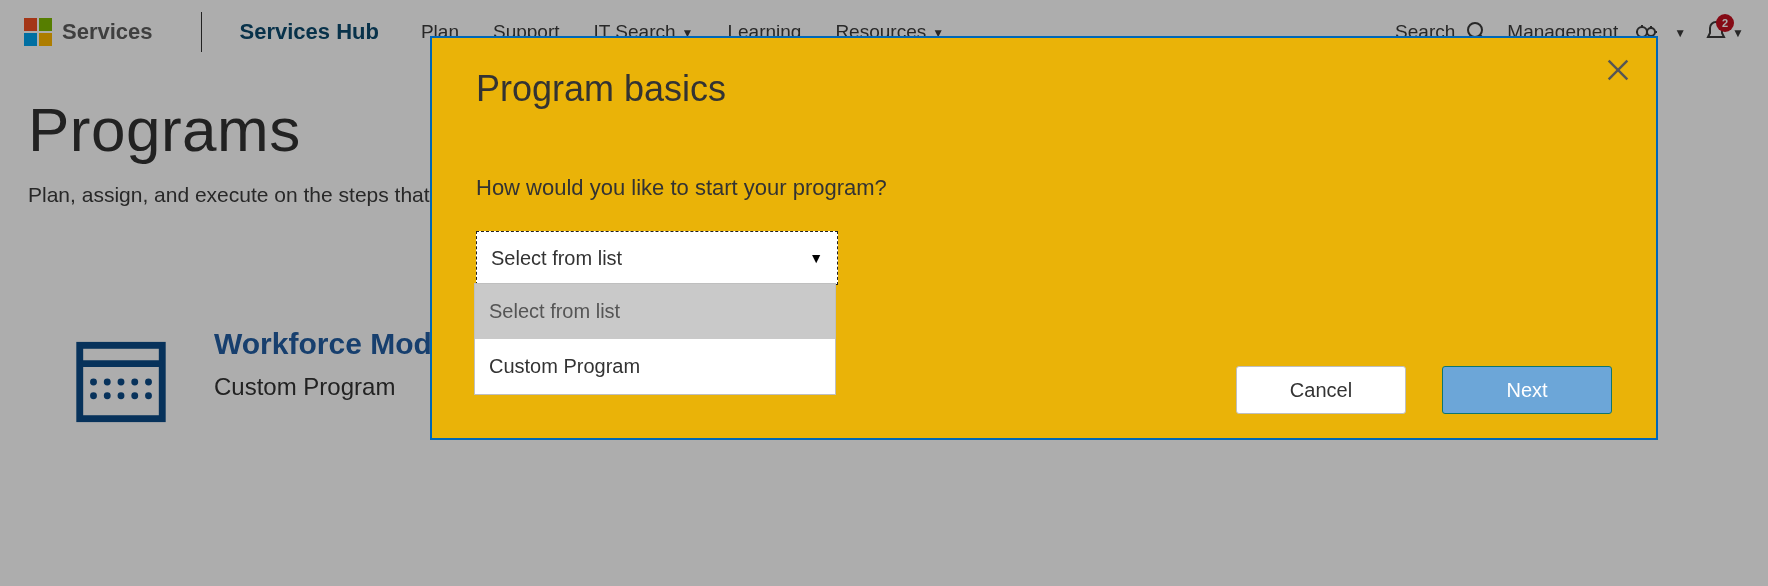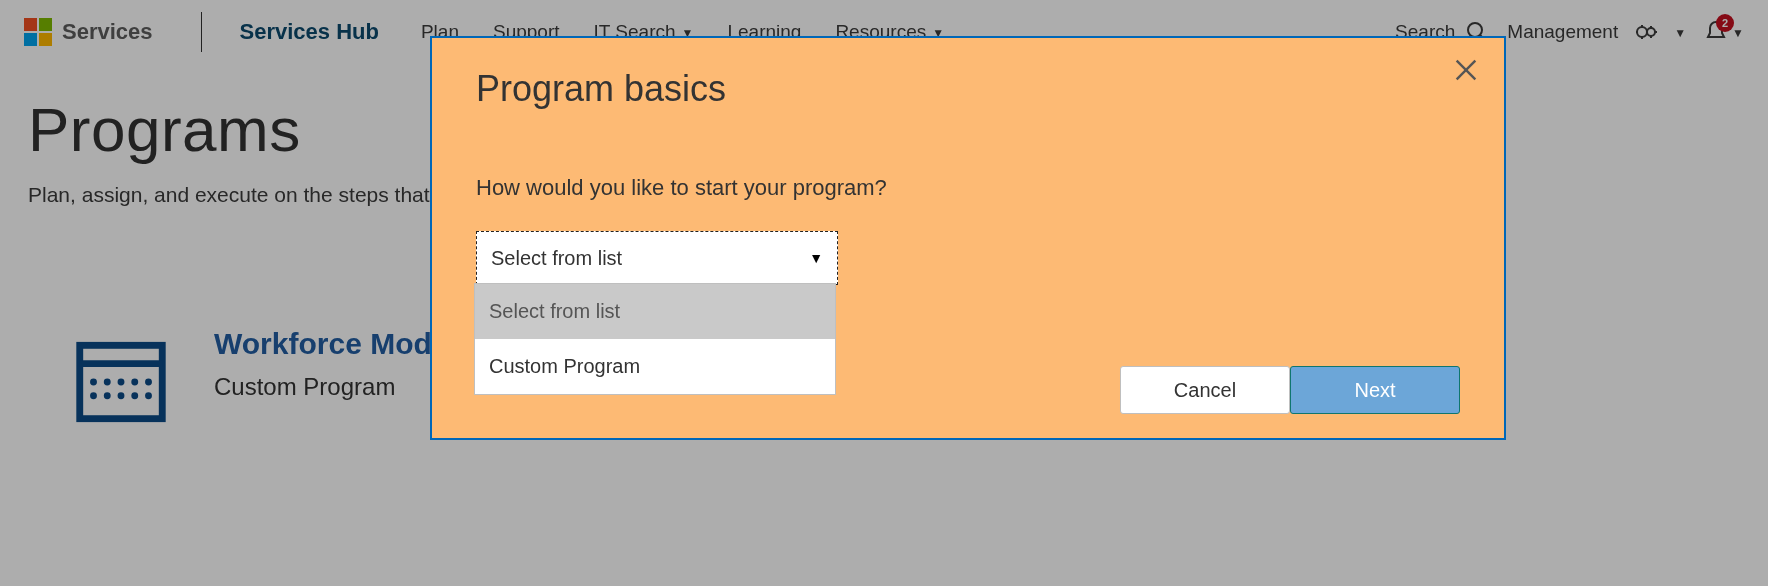--- a/index.html
+++ b/index.html
@@ -167,23 +167,23 @@
       inset: 0 0 0 0;
       background: rgba(0,0,0,0.32);
       z-index: 5;
     }
 
     
     .modal {
       position: absolute;
       top: 36px;
       left: 430px;
-      width: 1076px;
+      width: 1228px;
       height: 404px;
-      background: #fdba74;
+      background: #eab308;
       border: 2px solid #0067b8;
       z-index: 10;
       padding: 30px 64px 24px 44px;
     }
     .modal-close {
       position: absolute;
       top: 18px;
       right: 24px;
       width: 28px;
       height: 28px;
@@ -217,20 +217,21 @@
     }
     .select-caret {
       font-size: 14px;
       color: #000;
     }
     .modal-buttons {
       position: absolute;
       right: 44px;
       bottom: 24px;
       display: flex;
+      gap: 36px;
     }
     .btn {
       width: 170px;
       height: 48px;
       font-size: 20px;
       display: flex;
       align-items: center;
       justify-content: center;
       cursor: pointer;
       border-radius: 3px;

